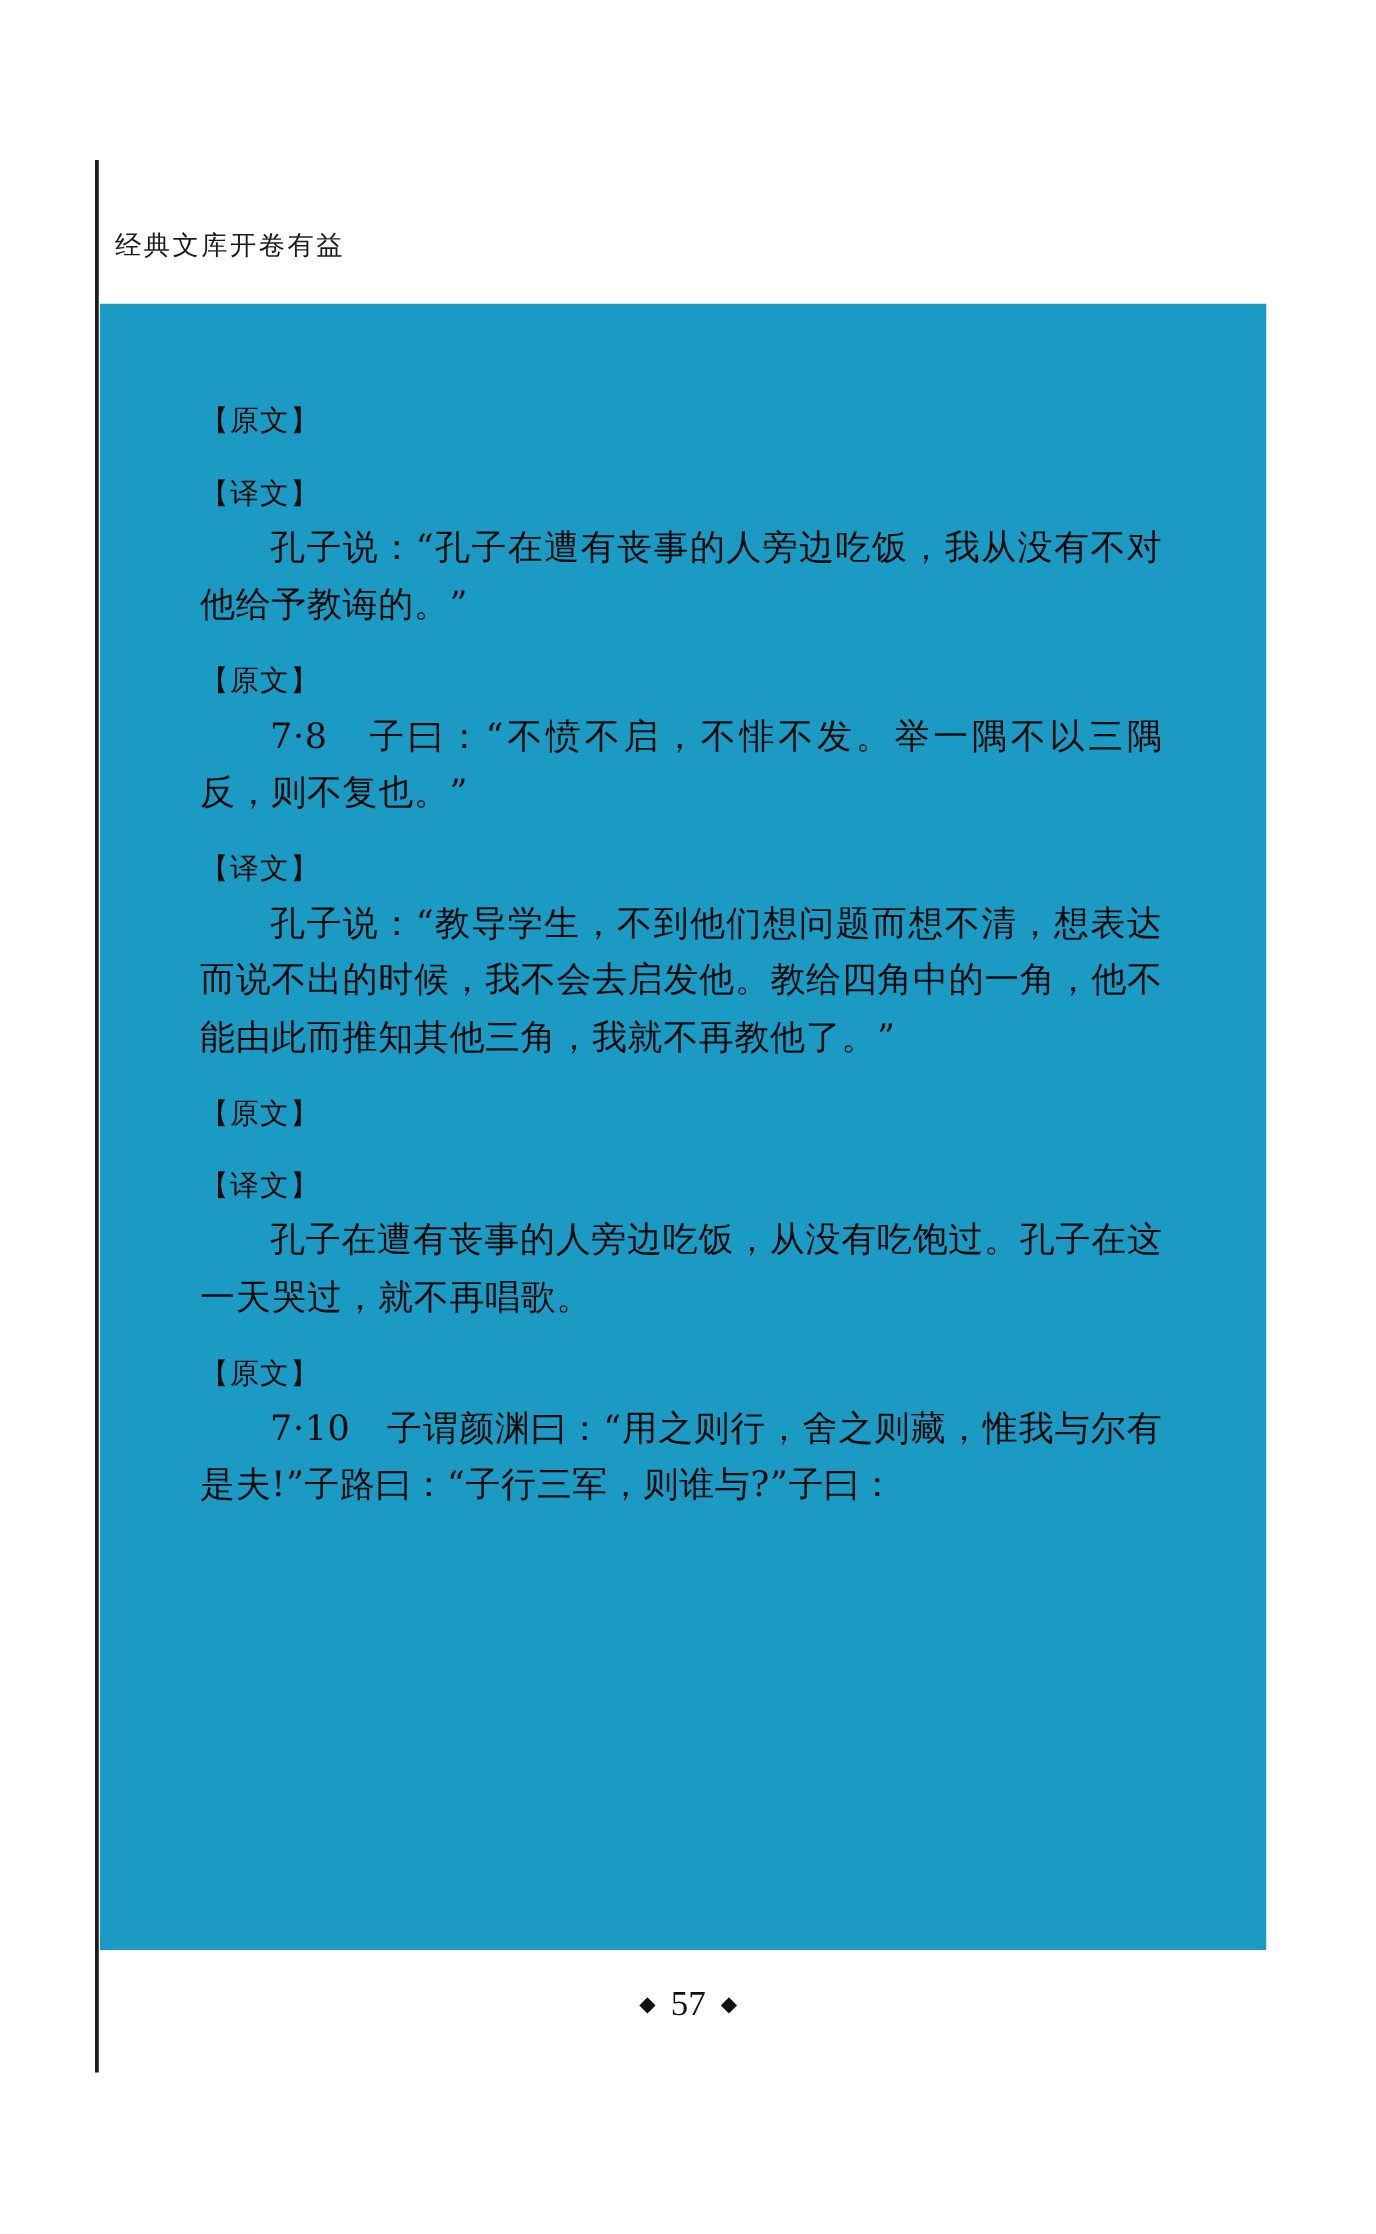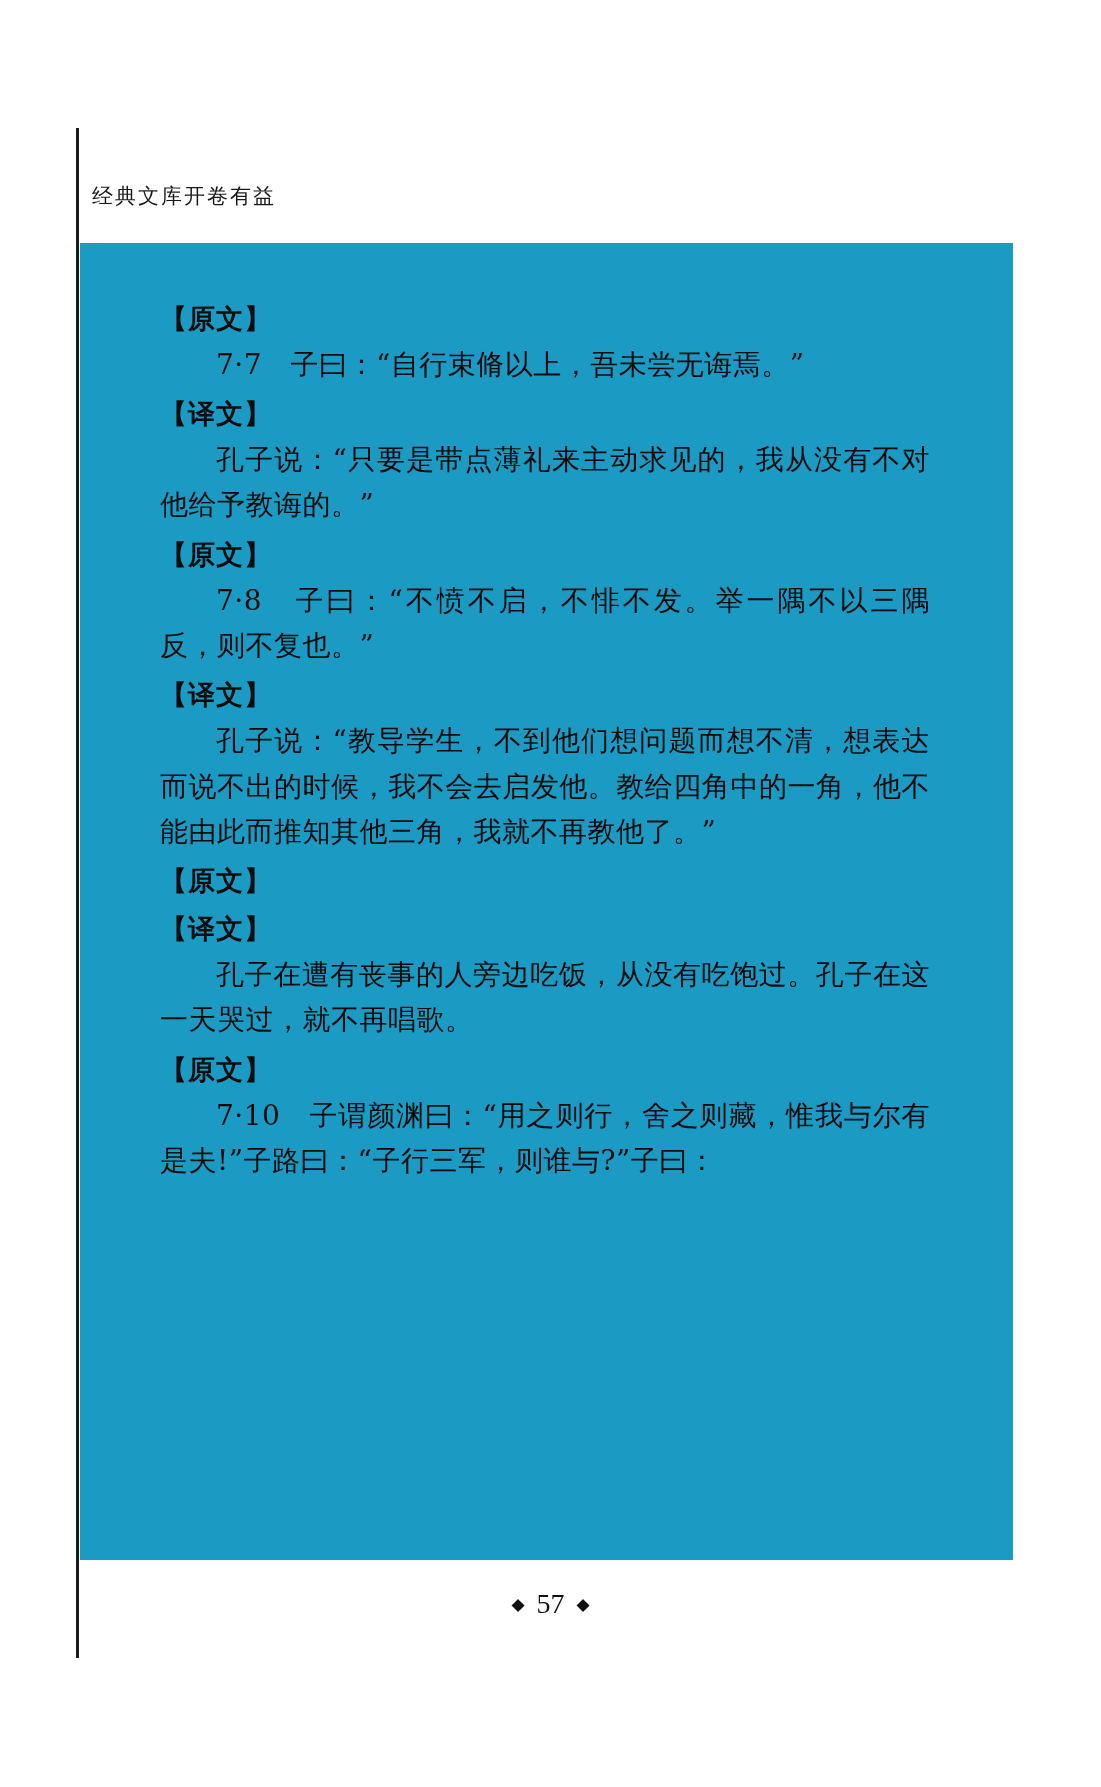--- a/index.html
+++ b/index.html
@@ -62,25 +62,26 @@
     left: 80px;
     top: 55px;
     width: 770px;
   }
 
   .section {
     margin-bottom: 6px;
   }
 
   .tag {
-    font-size: 27px;
-    font-weight: bold;
+    font-size: 23px;
+    font-weight: normal;
     color: #0c0c0c;
     line-height: 1.55;
     letter-spacing: 1px;
+    margin-top: 22px;
     margin-bottom: 2px;
     font-family: "DejaVu Serif", "Liberation Serif", serif;
   }
 
   .para {
     font-size: 28px;
     line-height: 1.62;
     color: #0b0b0b;
     letter-spacing: 0.5px;
     text-align: justify;
@@ -121,26 +122,25 @@
 
   <div class="left-rule"></div>
 
   <div class="running-header">经典文库开卷有益</div>
 
   <div class="content-block">
     <div class="content-inner">
 
       <div class="section">
         <div class="tag">【原文】</div>
-        <p class="para indent">7·7　子曰：“自行束脩以上，吾未尝无诲焉。”</p>
       </div>
 
       <div class="section">
         <div class="tag">【译文】</div>
-        <p class="para indent">孔子说：“只要是带点薄礼来主动求见的，我从没有不对他给予教诲的。”</p>
+        <p class="para indent">孔子说：“孔子在遭有丧事的人旁边吃饭，我从没有不对他给予教诲的。”</p>
       </div>
 
       <div class="section">
         <div class="tag">【原文】</div>
         <p class="para indent">7·8　子曰：“不愤不启，不悱不发。举一隅不以三隅反，则不复也。”</p>
       </div>
 
       <div class="section">
         <div class="tag">【译文】</div>
         <p class="para indent">孔子说：“教导学生，不到他们想问题而想不清，想表达而说不出的时候，我不会去启发他。教给四角中的一角，他不能由此而推知其他三角，我就不再教他了。”</p>

